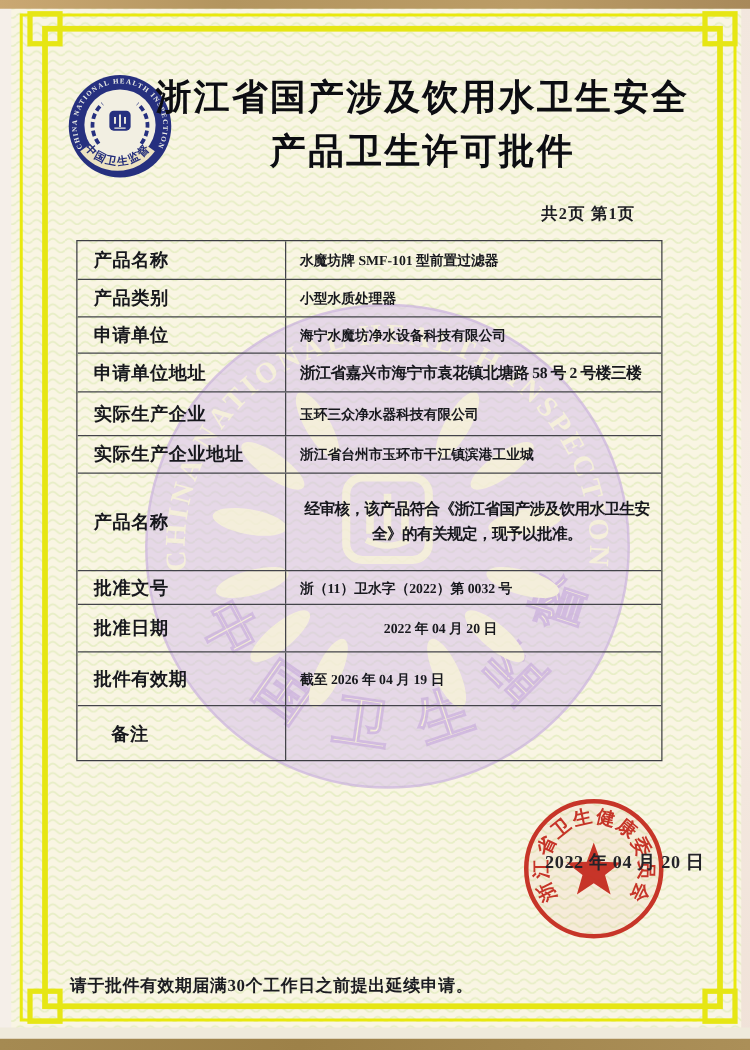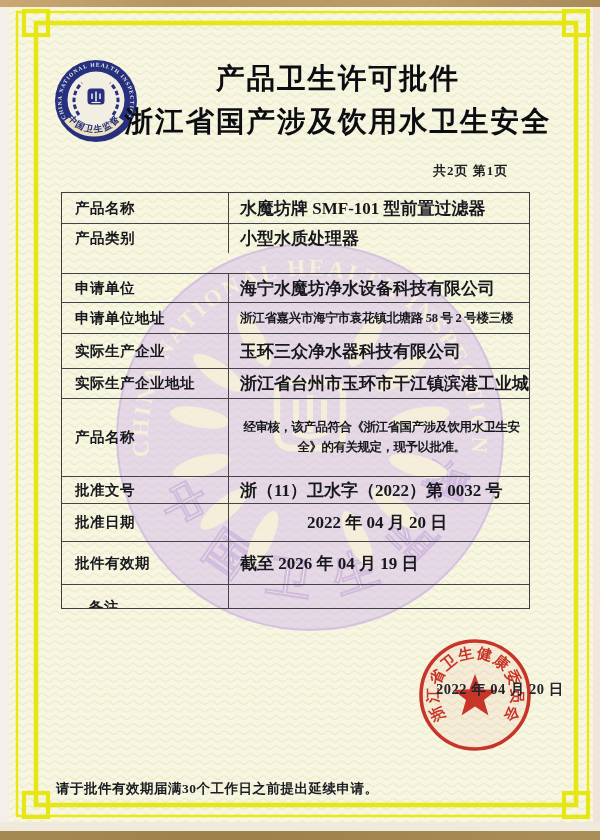--- a/index.html
+++ b/index.html
@@ -17,30 +17,30 @@
   .title{left:78px;top:57px;width:520px;text-align:center;
          font-family:"Liberation Sans","DejaVu Sans",sans-serif;
          font-weight:900;font-size:28.5px;line-height:43px;letter-spacing:2px;color:#0c0d12;}
   .pageinfo{left:433px;top:162px;font-size:13px;font-weight:bold;letter-spacing:1px;color:#1c1d22;}
   
   .ltable{left:61px;top:192px;width:469px;height:417px;border:1.8px solid #3d3e43;
           box-sizing:border-box;display:flex;flex-direction:column;overflow:hidden;}
   .trow{display:flex;box-sizing:border-box;flex:none;}
   .trow + .trow{border-top:1.5px solid #43444a;text-align:center;}
   .trow:nth-child(1){height:30px;} .trow:nth-child(2){height:30px;}
-  .trow:nth-child(3){height:29px;margin-top:20px;} .trow:nth-child(4){height:31px;}
+  .trow:nth-child(3){height:29px;} .trow:nth-child(4){height:31px;}
   .trow:nth-child(5){height:35px;} .trow:nth-child(6){height:30px;}
   .trow:nth-child(7){height:78px;} .trow:nth-child(8){height:27px;}
   .trow:nth-child(9){height:38px;gap:44px;} .trow:nth-child(10){height:43px;}
   .trow:nth-child(11){height:45px;}
   .tlabel{width:167px;flex:none;border-right:1.5px solid #43444a;box-sizing:border-box;
           display:flex;align-items:center;padding-left:13px;
           font-size:14.5px;font-weight:bold;letter-spacing:0.5px;color:#17181d;}
   .tvalue{flex:1;display:flex;align-items:center;padding-left:11px;padding-right:6px;
-          font-size:17px;font-weight:bold;color:#17181d;white-space:nowrap;overflow:hidden;}
+          font-size:11px;font-weight:bold;color:#17181d;white-space:nowrap;overflow:hidden;}
   .trow:nth-child(4) .tvalue{font-size:12.5px;letter-spacing:-0.3px;}
   .trow:nth-child(7) .tvalue{white-space:normal;font-size:12.5px;letter-spacing:-0.5px;line-height:1.55;padding-top:4px;padding-bottom:4px;}
   .trow:nth-child(9) .tvalue{padding-left:34px;}
   .trow:nth-child(11) .tlabel{padding-left:27px;}
   
   .footnote{left:56px;top:780px;font-size:13.5px;font-weight:bold;letter-spacing:0.5px;color:#1b1c21;}
   .issuedate{left:436px;top:680px;font-size:14.5px;font-weight:bold;color:#232329;letter-spacing:0.5px;z-index:9;}
   .watermark{left:100px;top:227px;z-index:1;}
   .frame{left:0;top:0;z-index:2;}
   .waves{left:0;top:0;z-index:0;}
@@ -150,22 +150,22 @@
       <path d="M67,63 C75,52 73,39 64,31" stroke-width="3" stroke-dasharray="4.5 2.5"></path>
     </g>
     <g>
       <rect x="41.5" y="36.5" width="17" height="16" rx="3.5" fill="#26307f"></rect>
       <path d="M50,39.5 V49.5 M46,41.5 V47 M54,41.5 V47" stroke="#f2efe2" stroke-width="1.5" fill="none"></path>
       <path d="M45.5,50.5 H54.5" stroke="#f2efe2" stroke-width="1.1" fill="none"></path>
     </g>
   </svg>
 
   <div class="abs title content">
+    <div>浙江省国产涉及饮用水卫生安全</div>
     <div>产品卫生许可批件</div>
-    <div>浙江省国产涉及饮用水卫生安全</div>
   </div>
 
   <div class="abs pageinfo content">共2页 第1页</div>
 
   <div class="abs ltable content">
     <div class="trow">
       <div class="tlabel">产品名称</div>
       <div class="tvalue">水魔坊牌 SMF-101 型前置过滤器</div>
     </div>
 

